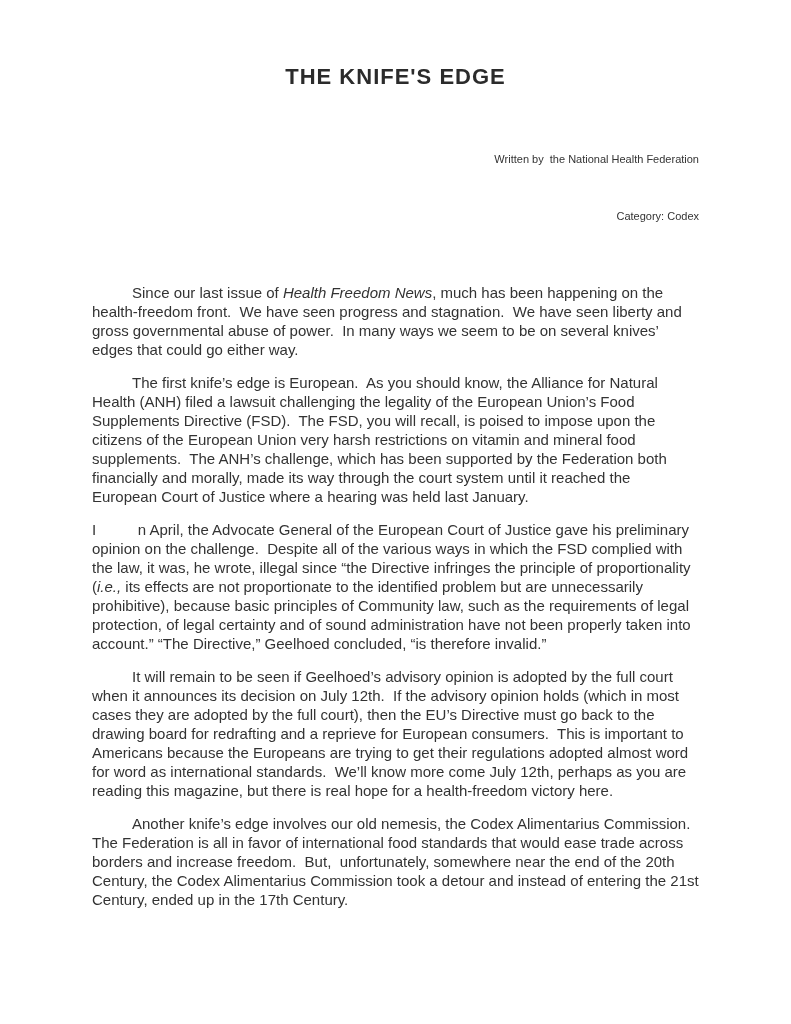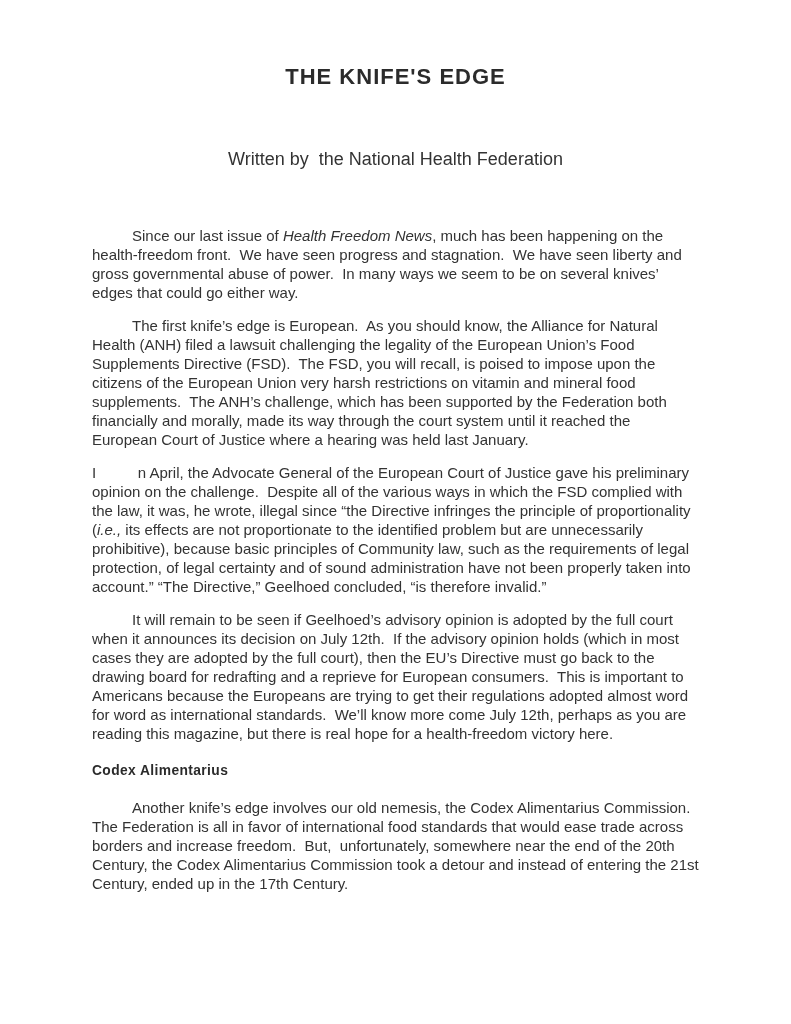--- a/index.html
+++ b/index.html
@@ -17,22 +17,22 @@
   .doc-title {
     font-size: 22px;
     font-weight: bold;
     letter-spacing: 1px;
     text-align: center;
     line-height: 26px;
     margin: 0 0 22px 0;
     color: #2b2b2b;
   }
   .byline {
-    text-align: center;
-    font-size: 18px;
+    text-align: right;
+    font-size: 11px;
     line-height: 19px;
     margin: 0 0 19px 0;
     white-space: pre-wrap;
   }
   .body-text p {
     font-size: 15px;
     line-height: 19px;
     margin: 8px 0 14px 0;
     white-space: pre-wrap;
   }
@@ -49,32 +49,32 @@
 </style>
 </head>
 <body>
 
 <div class="page">
 
   <h1 class="doc-title">THE KNIFE'S EDGE</h1>
 
   <div class="byline">
     <div>Written by  the National Health Federation</div>
+    <div>Category: Codex</div>
   </div>
 
   <div class="body-text">
 
     <p class="indent"><span>Since our last issue of </span><span class="italic">Health Freedom News</span><span>, much has been happening on the health-freedom front.  We have seen progress and stagnation.  We have seen liberty and gross governmental abuse of power.  In many ways we seem to be on several knives’ edges that could go either way.</span></p>
 
 
     <p class="indent">The first knife’s edge is European.  As you should know, the Alliance for Natural Health (ANH) filed a lawsuit challenging the legality of the European Union’s Food Supplements Directive (FSD).  The FSD, you will recall, is poised to impose upon the citizens of the European Union very harsh restrictions on vitamin and mineral food supplements.  The ANH’s challenge, which has been supported by the Federation both financially and morally, made its way through the court system until it reached the European Court of Justice where a hearing was held last January.</p>
 
     <p><span>I          n April, the Advocate General of the European Court of Justice gave his preliminary opinion on the challenge.  Despite all of the various ways in which the FSD complied with the law, it was, he wrote, illegal since “the Directive infringes the principle of proportionality (</span><span class="italic">i.e.,</span><span> its effects are not proportionate to the identified problem but are unnecessarily prohibitive), because basic principles of Community law, such as the requirements of legal protection, of legal certainty and of sound administration have not been properly taken into account.” “The Directive,” Geelhoed concluded, “is therefore invalid.”</span></p>
 
     <p class="indent">It will remain to be seen if Geelhoed’s advisory opinion is adopted by the full court when it announces its decision on July 12th.  If the advisory opinion holds (which in most cases they are adopted by the full court), then the EU’s Directive must go back to the drawing board for redrafting and a reprieve for European consumers.  This is important to Americans because the Europeans are trying to get their regulations adopted almost word for word as international standards.  We’ll know more come July 12th, perhaps as you are reading this magazine, but there is real hope for a health-freedom victory here.</p>
 
-    <h2 class="section-heading">Codex Alimentarius</h2>
 
     <p class="indent">Another knife’s edge involves our old nemesis, the Codex Alimentarius Commission. The Federation is all in favor of international food standards that would ease trade across borders and increase freedom.  But,  unfortunately, somewhere near the end of the 20th Century, the Codex Alimentarius Commission took a detour and instead of entering the 21st Century, ended up in the 17th Century.</p>
 
   </div>
 
 </div>
 
 </body></html>

